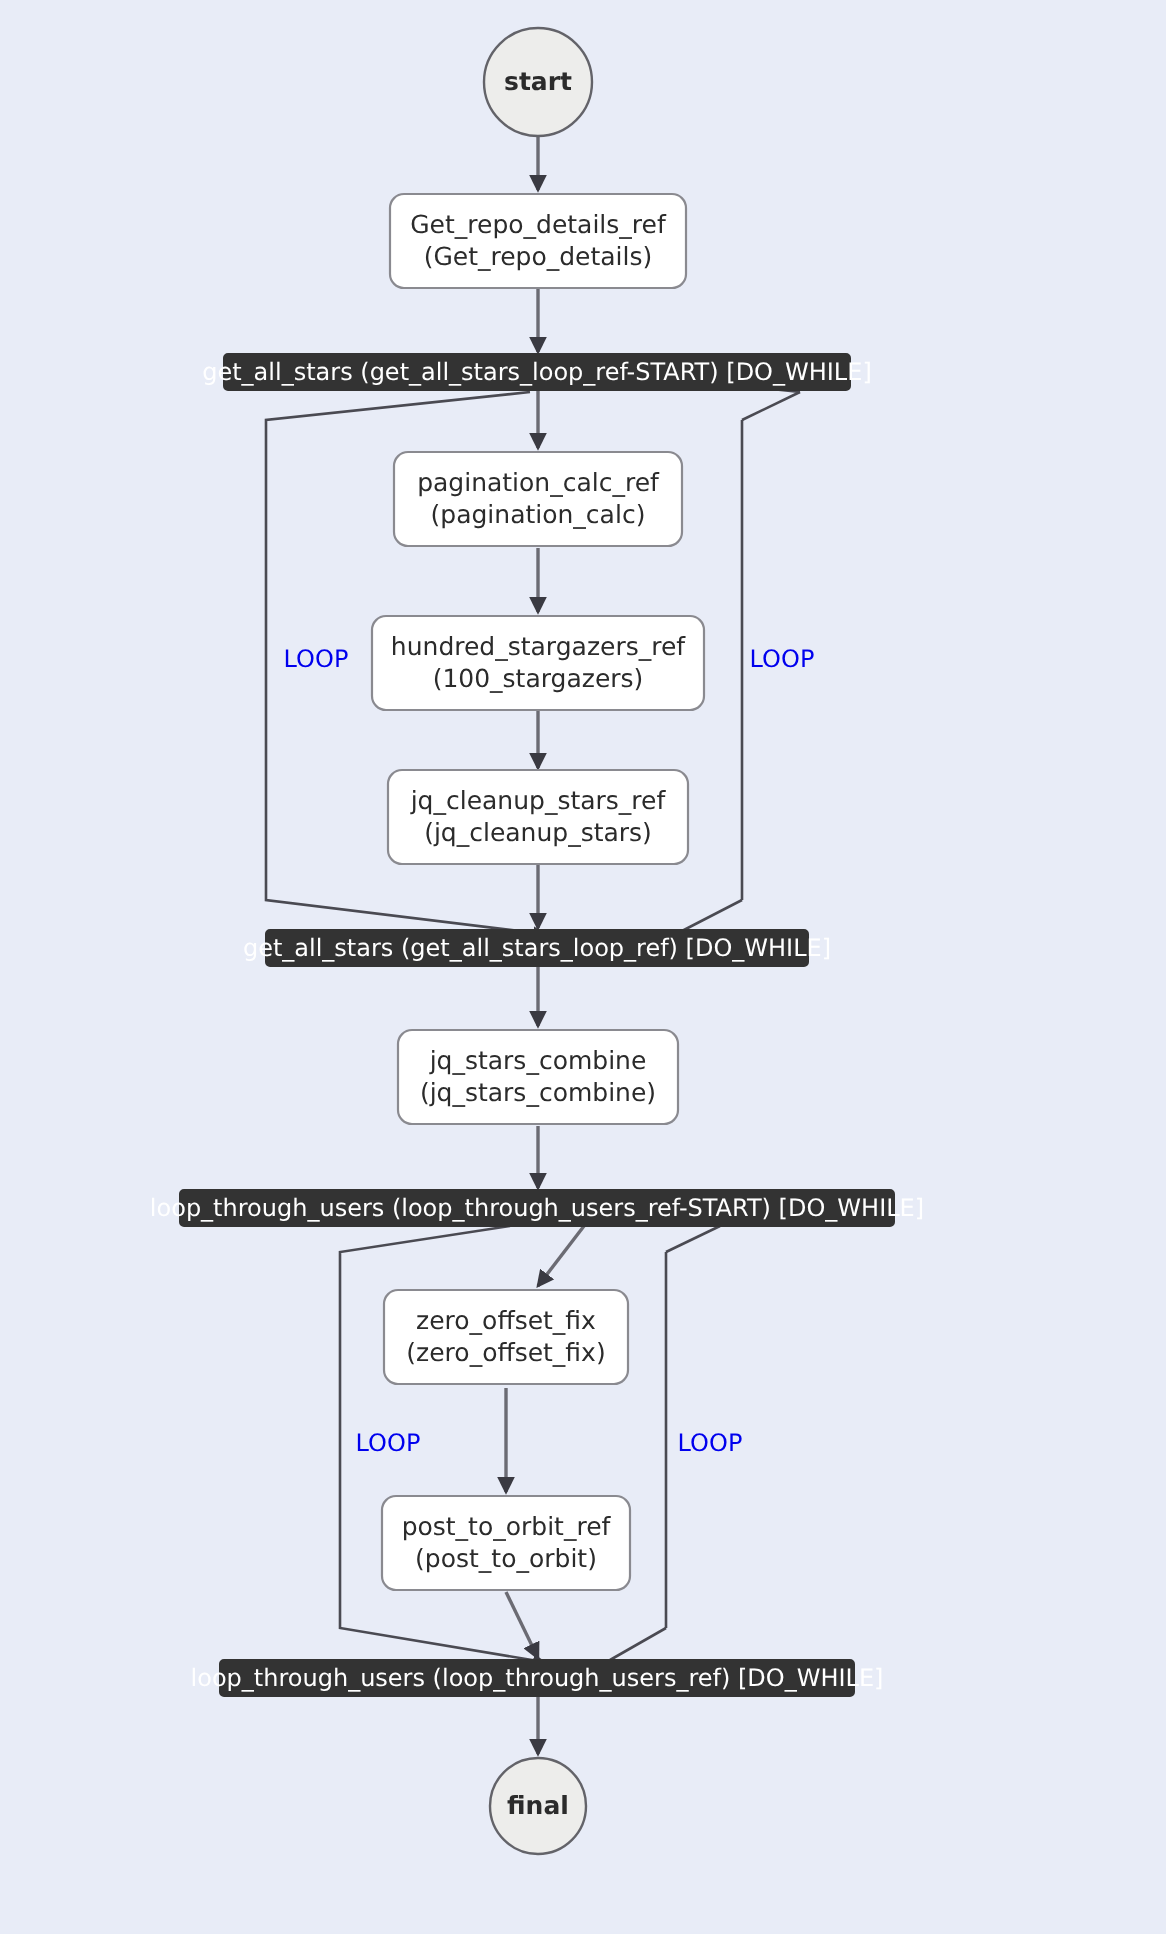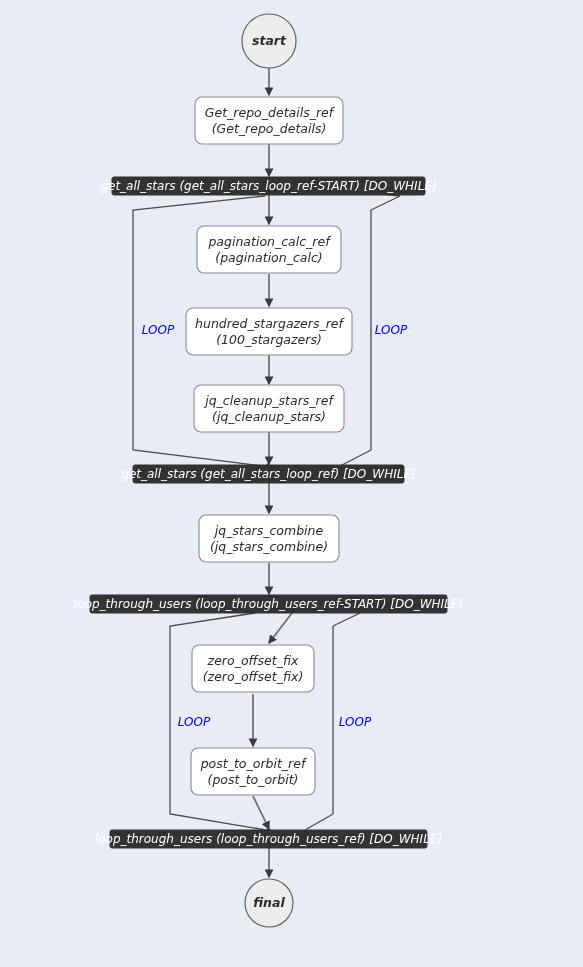--- a/index.html
+++ b/index.html
@@ -11,21 +11,20 @@
     width: 583px;
     height: 967px;
     background: #e8ecf7;
     font-family: "DejaVu Sans", "Liberation Sans", sans-serif;
     overflow: hidden;
   }
   #diagram-root {
     position: relative;
     width: 583px;
     height: 967px;
-    font-style: italic;
   }
   svg#flow-svg {
     position: absolute;
     top: 0;
     left: 0;
     width: 583px;
     height: 967px;
   }
   .node-label {
     font-size: 12.5px;

